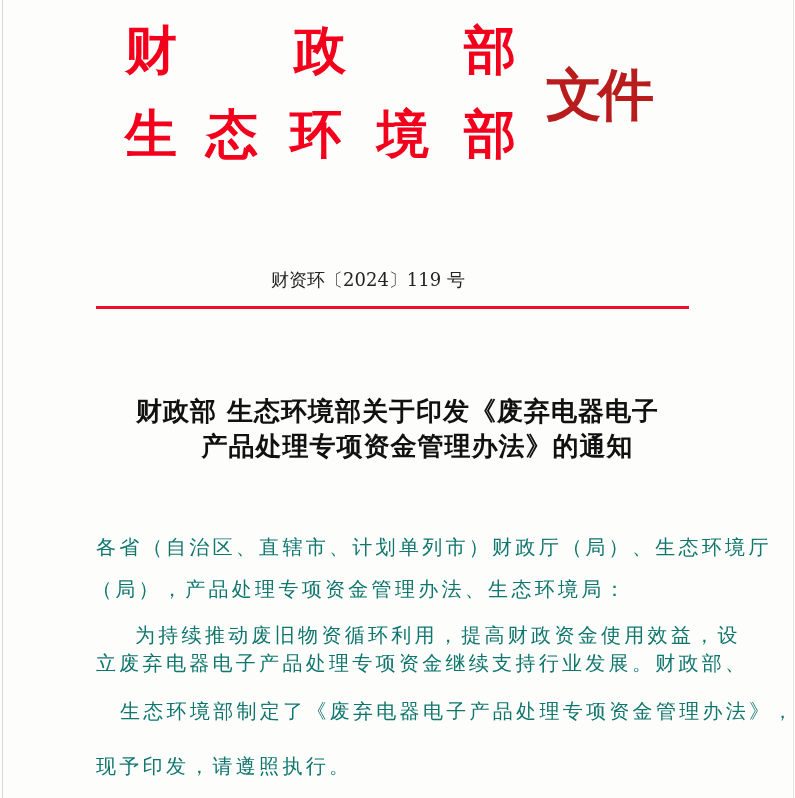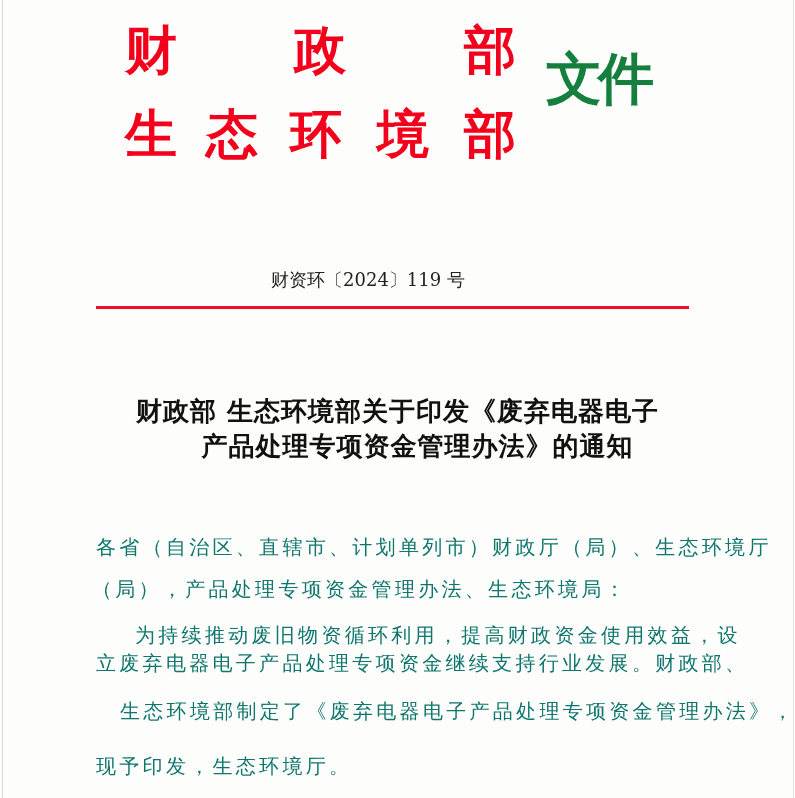--- a/index.html
+++ b/index.html
@@ -36,27 +36,27 @@
       font-weight: bold;
       font-size: 52px;
       line-height: 52px;
       width: 54px;
       text-align: center;
       color: #f2001c;
     }
     .hdr-wenjian {
       position: absolute;
       left: 546px;
-      top: 50px;
+      top: 66px;
       font-family: "DejaVu Serif", "Liberation Serif", serif;
       font-weight: bold;
       font-size: 56px;
       line-height: 56px;
       letter-spacing: -4px;
-      color: #15803d;
+      color: #b91c1c;
     }
     .doc-number {
       position: absolute;
       left: 0;
       width: 736px;
       top: 268px;
       text-align: center;
       font-family: "DejaVu Serif", "Liberation Serif", serif;
       font-size: 18px;
       color: #222;
@@ -123,14 +123,14 @@
   <div class="title title-line-1">财政部 生态环境部关于印发《废弃电器电子</div>
   <div class="title title-line-2">产品处理专项资金管理办法》的通知</div>
 </div>
 
 <div>
   <div class="body-line" style="top:537px;">各省（自治区、直辖市、计划单列市）财政厅（局）、生态环境厅</div>
   <div class="body-line" style="top:579px; left:92px;">（局），产品处理专项资金管理办法、生态环境局：</div>
   <div class="body-line" style="top:625px; left:135px;">为持续推动废旧物资循环利用，提高财政资金使用效益，设</div>
   <div class="body-line" style="top:655px;font-family:Liberation Mono, monospace;">立废弃电器电子产品处理专项资金继续支持行业发展。财政部、</div>
   <div class="body-line" style="top:701px;margin-left:24px;">生态环境部制定了《废弃电器电子产品处理专项资金管理办法》，</div>
-  <div class="body-line" style="top:756px;">现予印发，生态环境厅。</div>
+  <div class="body-line" style="top:756px;">现予印发，请遵照执行。</div>
 </div>
 
 </body></html>

